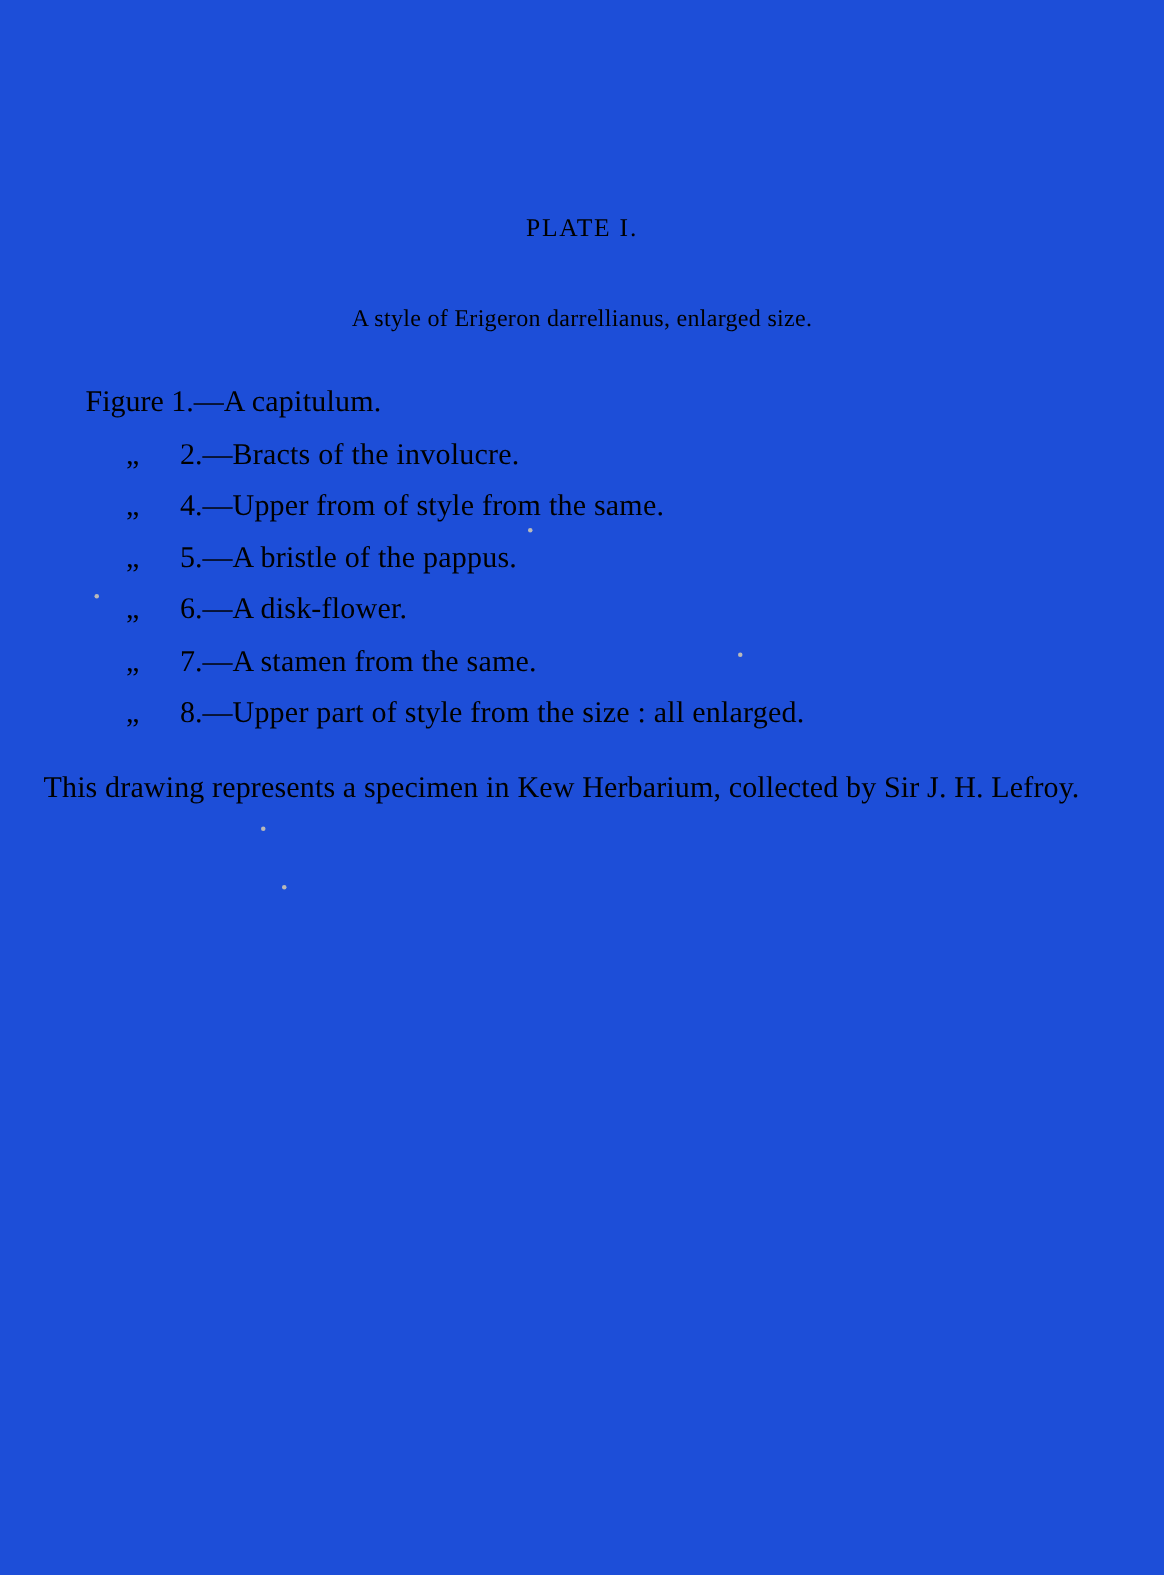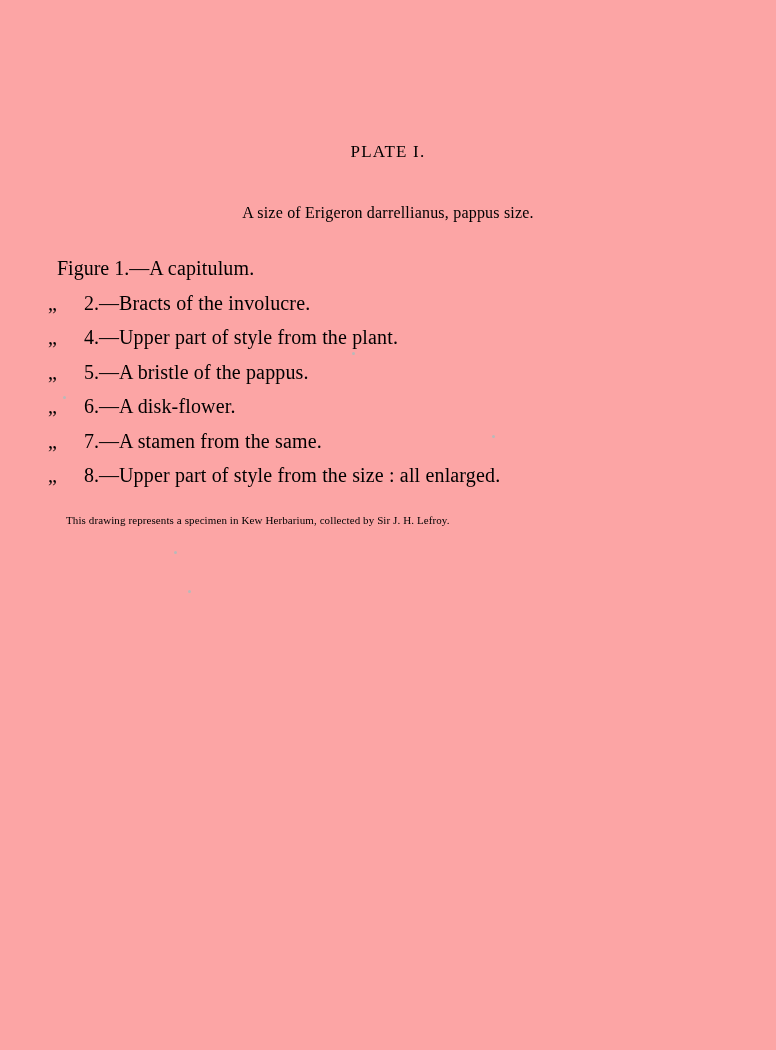--- a/index.html
+++ b/index.html
@@ -11,21 +11,21 @@
     height: 1050px;
     background: #ffffff;
     font-family: "Liberation Serif", serif;
     color: #000000;
     overflow: hidden;
   }
   .page {
     position: relative;
     width: 776px;
     height: 1050px;
-    background: #fca5a5;
+    background: #1d4ed8;
   }
   .content {
     position: absolute;
     left: 0;
     top: 0;
     width: 776px;
   }
   .plate-title {
     text-align: center;
     font-size: 17px;
@@ -50,79 +50,79 @@
   .fig-row {
     font-size: 20px;
     line-height: 1.0;
     margin-bottom: 14.5px;
     white-space: nowrap;
   }
   .fig-row.first {
     padding-left: 57px;
   }
   .fig-row.sub {
-    padding-left: 48px;
+    padding-left: 84px;
   }
   .fig-lead {
     display: inline-block;
   }
   .fig-row.first .fig-lead {
     min-width: 0;
   }
   .quote-mark {
     display: inline-block;
     width: 36px;
     letter-spacing: 1px;
   }
   .num {
     display: inline-block;
   }
   .fig-text {
     letter-spacing: 0.15px;
   }
   .closing {
-    font-size: 11px;
+    font-size: 20px;
     margin-top: 29px;
-    padding-left: 66px;
+    padding-left: 29px;
     letter-spacing: 0.1px;
     white-space: nowrap;
   }
   .speck {
     position: absolute;
     background: #b9b9b9;
     border-radius: 50%;
   }
 </style>
 </head>
 <body>
 
 <div class="page">
 
   <div class="content">
 
     <div class="plate-title">PLATE I.</div>
 
     <div class="subtitle">
-      <span>A size of </span><span class="sp-name">Erigeron darrellianus</span><span>, pappus size.</span>
+      <span>A style of </span><span class="sp-name">Erigeron darrellianus</span><span>, enlarged size.</span>
     </div>
 
     <ul class="fig-list">
 
       <li class="fig-row first">
         <span class="fig-lead">Figure</span>
         <span class="num">1.</span><span>—</span><span class="fig-text">A capitulum.</span>
       </li>
 
       <li class="fig-row sub">
         <span class="quote-mark">„</span><span class="num">2.</span><span>—</span><span class="fig-text">Bracts of the involucre.</span>
       </li>
 
 
       <li class="fig-row sub">
-        <span class="quote-mark">„</span><span class="num">4.</span><span>—</span><span class="fig-text">Upper part of style from the plant.</span>
+        <span class="quote-mark">„</span><span class="num">4.</span><span>—</span><span class="fig-text">Upper from of style from the same.</span>
       </li>
 
       <li class="fig-row sub">
         <span class="quote-mark">„</span><span class="num">5.</span><span>—</span><span class="fig-text">A bristle of the pappus.</span>
       </li>
 
       <li class="fig-row sub">
         <span class="quote-mark">„</span><span class="num">6.</span><span>—</span><span class="fig-text">A disk-flower.</span>
       </li>
 

